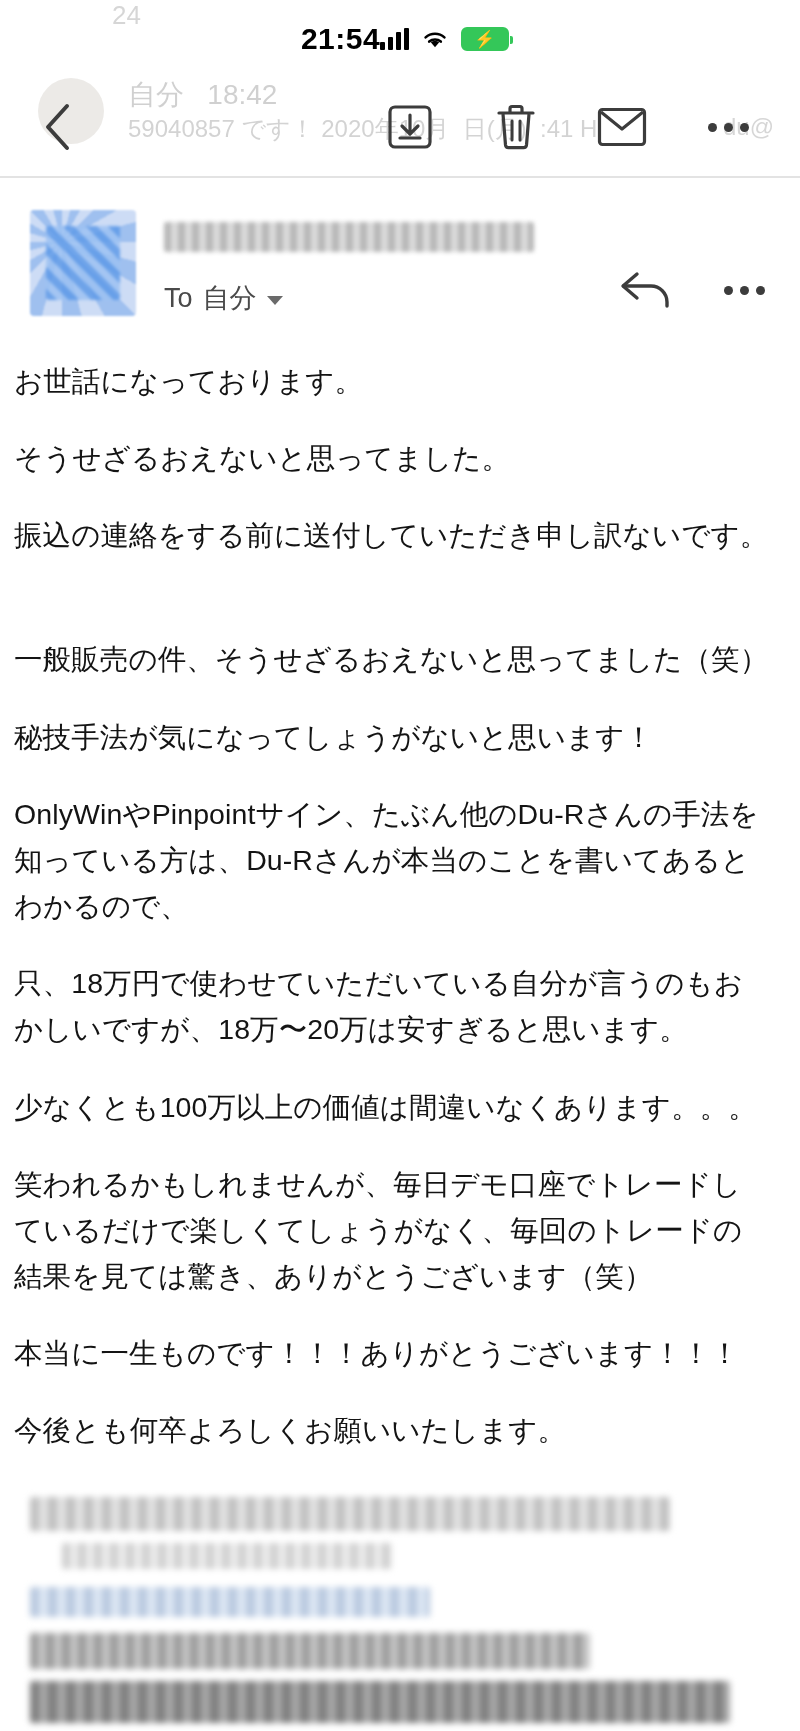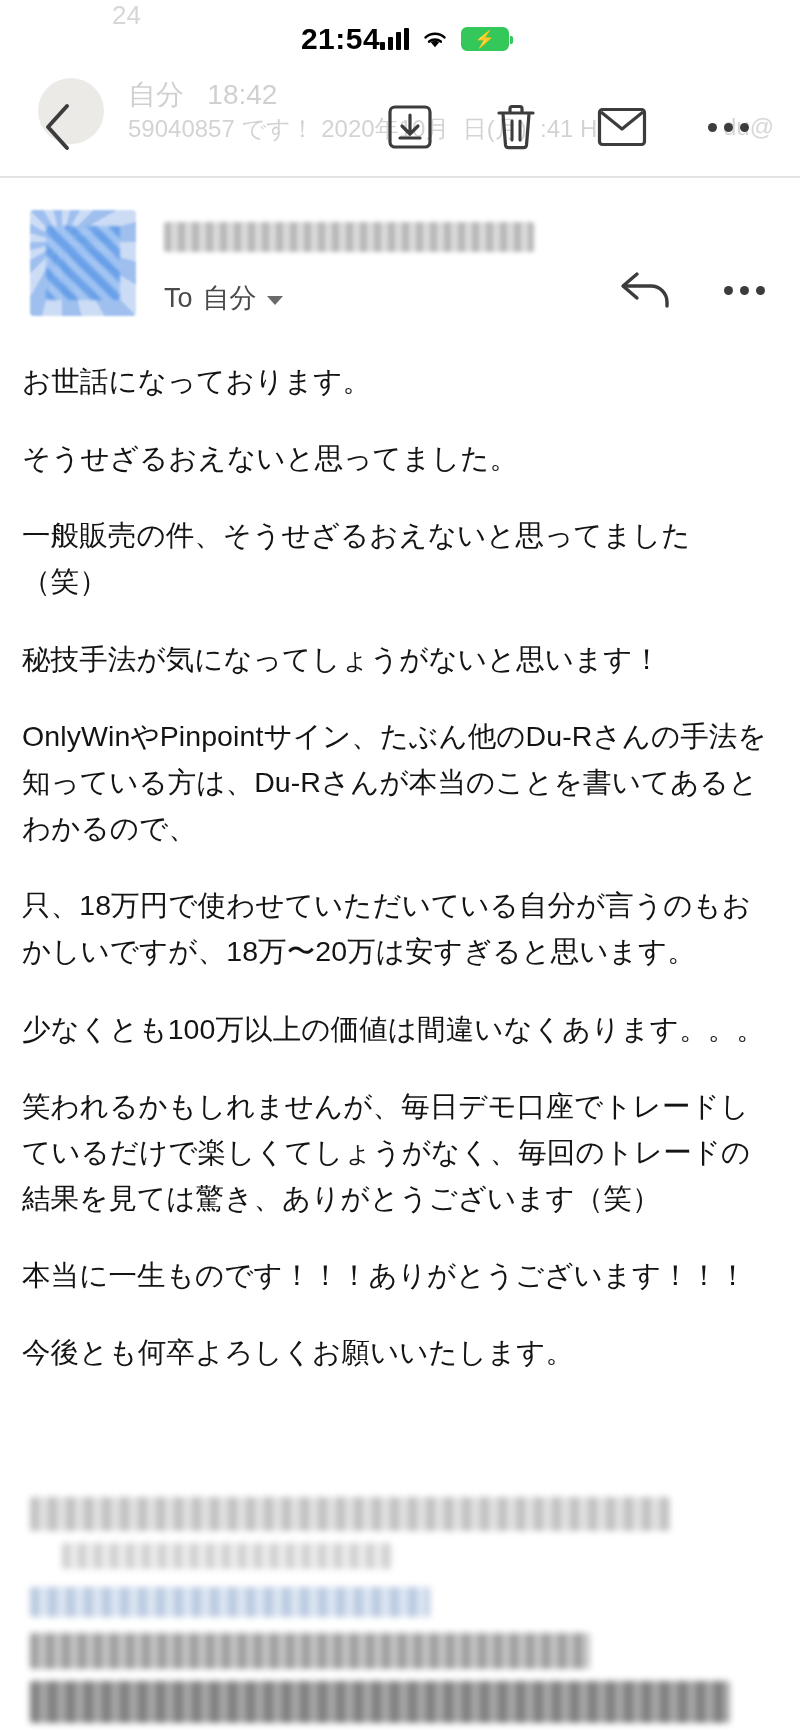--- a/index.html
+++ b/index.html
@@ -247,21 +247,21 @@
   .msg-head-right {
     display: flex;
     align-items: center;
     gap: 46px;
     padding-top: 14px;
     margin-left: 14px;
   }
 
   
   .mail-body {
-    padding: 42px 30px 0 22px;
+    padding: 42px 30px 0 14px;
     box-sizing: border-box;
     font-size: 28.5px;
     line-height: 1.62;
     color: #141414;
     letter-spacing: 0.1px;
   }
   .mail-body p {
     margin: 0 0 31px 0;
   }
   .mail-body p.gap-big {
@@ -401,20 +401,21 @@
           <i></i>
           <i></i>
         </span>
     </div>
   </div>
 </div>
 
 <div class="mail-body">
   <p>お世話になっております。</p>
   <p>そうせざるおえないと思ってました。</p>
+  <p class="gap-big">振込の連絡をする前に送付していただき申し訳ないです。</p>
   <p>一般販売の件、そうせざるおえないと思ってました（笑）</p>
   <p>秘技手法が気になってしょうがないと思います！</p>
   <p>OnlyWinやPinpointサイン、たぶん他のDu-Rさんの手法を知っている方は、Du-Rさんが本当のことを書いてあるとわかるので、</p>
   <p>只、18万円で使わせていただいている自分が言うのもおかしいですが、18万〜20万は安すぎると思います。</p>
   <p>少なくとも100万以上の価値は間違いなくあります。。。</p>
   <p>笑われるかもしれませんが、毎日デモ口座でトレードしているだけで楽しくてしょうがなく、毎回のトレードの結果を見ては驚き、ありがとうございます（笑）</p>
   <p>本当に一生ものです！！！ありがとうございます！！！</p>
   <p>今後とも何卒よろしくお願いいたします。</p>
 </div>
 

